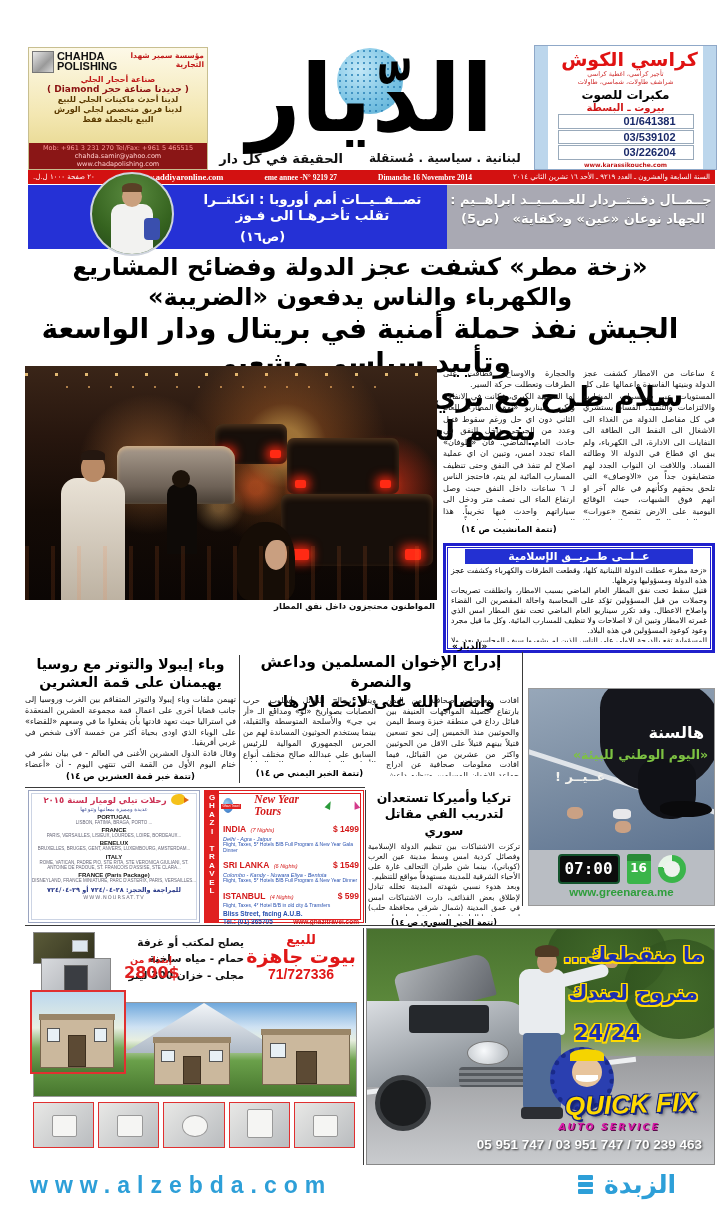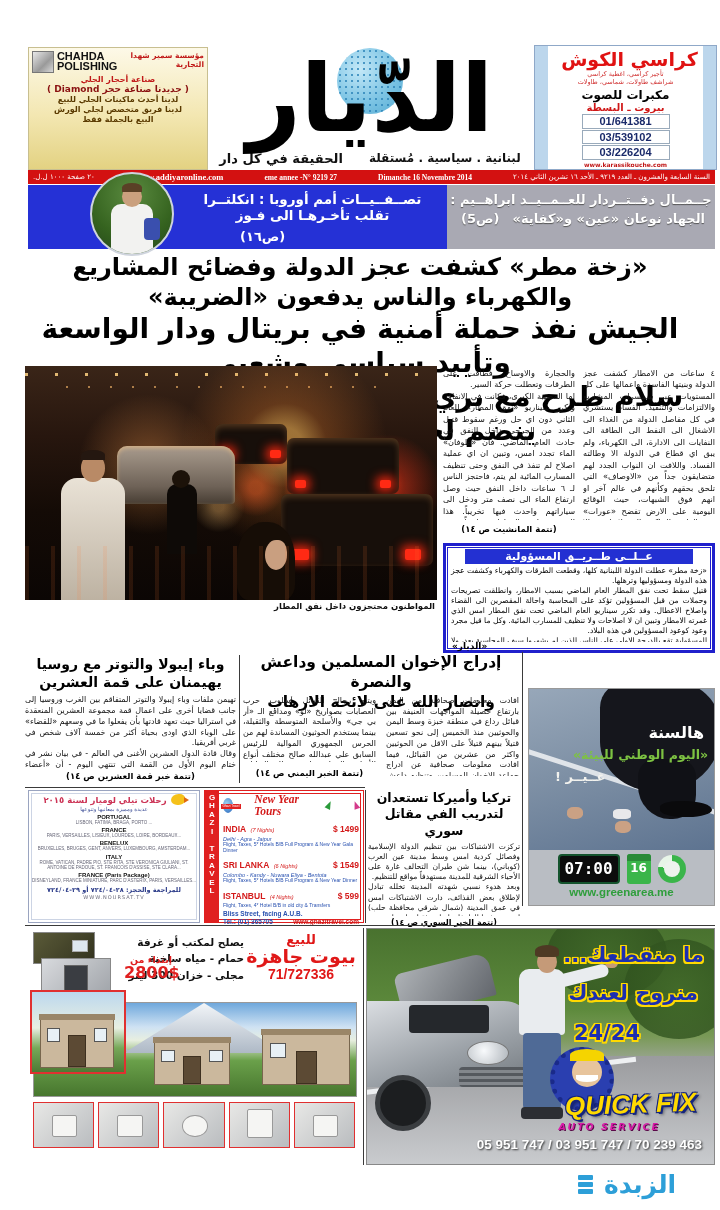--- a/index.html
+++ b/index.html
@@ -36,21 +36,21 @@
   #logo .tagL{font-size:13px;font-weight:bold;color:#111;}
 
   #kouche{left:534px;top:45px;width:181px;height:123px;border:1px solid #8fa8c8;background:
     linear-gradient(90deg,#bcd6ec 0 13px,#ffffff 13px calc(100% - 13px),#bcd6ec calc(100% - 13px));
     text-align:center;}
   #kouche .t{color:#e01212;font-weight:bold;font-size:19px;margin-top:2px;padding-left:8px;}
   #kouche .s{color:#d03030;font-size:6.5px;line-height:1.3;}
   #kouche .p{color:#000;font-weight:bold;font-size:12px;margin-top:1px;}
   #kouche .loc{color:#d01818;font-weight:bold;font-size:10px;}
   #kouche .ph{width:86px;margin:1px auto 0;background:#fff;border:1px solid #9ab;color:#1a2a6a;
-    font-weight:bold;font-size:11px;font-family:"Liberation Sans",sans-serif;line-height:1.15;}
+    font-weight:bold;font-size:11px;font-family:"Liberation Sans",sans-serif;line-height:1.15;padding-left:48px;}
   #kouche .web{color:#c01818;font-size:6px;font-weight:bold;line-height:1.3;margin-top:1px;}
 
   
   #dateline{left:28px;top:170px;width:687px;height:14px;background:#d31111;color:#fff;
     display:flex;align-items:center;justify-content:space-between;direction:rtl;
     font-size:7px;padding:0 5px;box-sizing:border-box;white-space:nowrap;}
   #dateline .site{font-weight:bold;font-size:8.5px;font-family:"Liberation Serif",serif;}
   #dateline .fr{font-family:"Liberation Serif",serif;font-weight:bold;font-size:7.5px;}
 
   
@@ -281,20 +281,25 @@
         <div>CHAHDA</div>
         <div>POLISHING</div>
       </div>
       <div class="org rtl">مؤسسة سمير شهدا التجارية</div>
     </div>
     <div class="l0 rtl">صناعة أحجار الجلي</div>
     <div class="l1 rtl">( جديدنا صناعة حجر Diamond )</div>
     <div class="l2 rtl">لدينا أحدث ماكينات الجلي للبيع</div>
     <div class="l3 rtl">لدينا فريق متخصص لجلي الورش</div>
     <div class="l4 rtl">البيع بالجملة فقط</div>
+    <div class="band">
+      <div>Mob: +961 3 231 270 Tel/Fax: +961 5 465515</div>
+      <div class="em">chahda.samir@yahoo.com</div>
+      <div class="em">www.chadapolishing.com</div>
+    </div>
   </div>
 
   <div class="abs" id="logo">
     <div class="globe"></div>
     <div class="title rtl">الدّيار</div>
     <div class="tags">
       <span class="tagR">لبنانية . سياسية . مُستقلة</span>
       <span class="tagL">الحقيقة في كل دار</span>
     </div>
   </div>
@@ -376,21 +381,21 @@
 
   <div class="abs leadcol rtl jus" id="leadR">٤ ساعات من الامطار كشفت عجز الدولة وبنيتها الفاسدة واعمالها على كل المستويات عبر سمسرات المشاريع والالتزامات والتنفيذ. الفساد يستشري في كل مفاصل الدولة من الغذاء الى الاشغال الى النفط الى الطاقة الى النفايات الى الادارة، الى الكهرباء، ولم يبق اي قطاع في الدولة الا وطالته الفساد. واللافت ان النواب الجدد لهم متضايقون جداً من «الاوصاف» التي تلحق بحقهم وكأنهم في عالم آخر او انهم فوق الشبهات، حيث الوقائع اليومية على الارض تفضح «عورات» هذه الطبقة الحاكمة التي لا تلتفت الا لمصالحها فقط.
 امس، احتجز المواطنون في سياراتهم لاكثر من ٦ ساعات وتحديداً في بيروت ومداخلها، وعلى الطرقات الساحلية الممتدة بين بيروت وطرابلس، وبين بيروت والجنوب وبيروت والبقاع والجبل.
 وتحولت طرقات العاصمة الى بحيرات من المياه بسبب اقفال المسارب المائية بالاتربة</div>
   <div class="abs leadcol rtl jus" id="leadL">والحجارة والاوساخ، فطافت على الطرقات وتعطلت حركة السير.
 اما المصيبة الكبرى، فكانت في الانفاق. وتكرر سيناريو «نفق المطار» للعام الثاني دون اي حل ورغم سقوط قتيل وعدد من الجرحى داخل النفق في حادث العام الماضي. فان «طوفان» الماء تجدد امس، وتبين ان اي عملية اصلاح لم تنفذ في النفق وحتى تنظيف المسارب المائية لم يتم، فاحتجز الناس لـ ٦ ساعات داخل النفق حيث وصل ارتفاع الماء الى نصف متر ودخل الى سياراتهم واحدث فيها تخريباً. هذا المشهد عاشه المواطنون ايضاً تحت نفق نهر الموت حيث عمد الدفاع المدني الى سحب الناس من السيارات، كما طلب من المواطنين عدم سلوك الطريق البحرية بسبب فيضان المسارب على الطرقات.
 كما شهدت مداخل العاصمة من ناحية</div>
   <div class="abs rtl" id="leadCont">(تتمة المانشيت ص ١٤)</div>
 
   <div class="abs" id="editorial">
-    <div class="bar rtl">عــلــى طــريــق المسؤولية</div>
+    <div class="bar rtl">عــلــى طــريــق الإسلامية</div>
     <div class="body rtl jus">«زخة مطر» عطلت الدولة اللبنانية كلها، وقطعت الطرقات والكهرباء وكشفت عجز هذه الدولة ومسؤوليها وترهلها.
 قتيل سقط تحت نفق المطار العام الماضي بسبب الامطار، وانطلقت تصريحات وحملات من قبل المسؤولين تؤكد على المحاسبة واحالة المقصرين الى القضاء واصلاح الاعطال. وقد تكرر سيناريو العام الماضي تحت نفق المطار امس الذي غمرته الامطار وتبين ان لا اصلاحات ولا تنظيف للمسارب المائية. وكل ما قيل مجرد وعود كوعود المسؤولين في هذه البلاد.
 المسؤولية تقع بالدرجة الاولى على الناس الذين لم يشهروا سيف المحاسبة بعد، ولا يجوز الاكتفاء بالشتم والشتائم، بل بالتحرك ورفع الصوت عالياً ضد ممارسات هؤلاء. واخطرها كان التمديد للمجلس النيابي وبالتالي التمديد لكل مشاكل البلد.</div>
     <div class="sig rtl">«الديار»</div>
   </div>
 
   <div class="abs" id="g20">
     <div class="art-title rtl">وباء إيبولا والتوتر مع روسيا
 يهيمنان على قمة العشرين</div>
     <div class="art-body rtl jus">تهيمن ملفات وباء إيبولا والتوتر المتفاقم بين الغرب وروسيا إلى جانب قضايا أخرى على اعمال قمة مجموعة العشرين المنعقدة في استراليا حيث تعهد قادتها بأن يفعلوا ما في وسعهم «للقضاء» على الوباء الذي اودى بحياة أكثر من خمسة آلاف شخص في غربي أفريقيا.
@@ -605,20 +610,21 @@
     <div class="phones">05 951 747 / 03 951 747 / 70 239 463</div>
   </div>
 
   <div class="abs rule" style="left:25px;top:787px;width:340px;height:1px;"></div>
   <div class="abs rule" style="left:25px;top:925px;width:690px;height:1px;"></div>
   <div class="abs rule" style="left:239px;top:655px;width:1px;height:128px;"></div>
   <div class="abs rule" style="left:522px;top:652px;width:1px;height:254px;"></div>
   <div class="abs rule" style="left:365px;top:790px;width:1px;height:133px;"></div>
   <div class="abs rule" style="left:363px;top:928px;width:1px;height:237px;"></div>
 
+  <div class="abs" id="f-url">www.alzebda.com</div>
   <div class="abs" id="f-brand">
     <div class="bars">
         <i></i>
         <i></i>
         <i></i>
       </div>
     <div class="nm">الزبدة</div>
   </div>
 
 </div>

